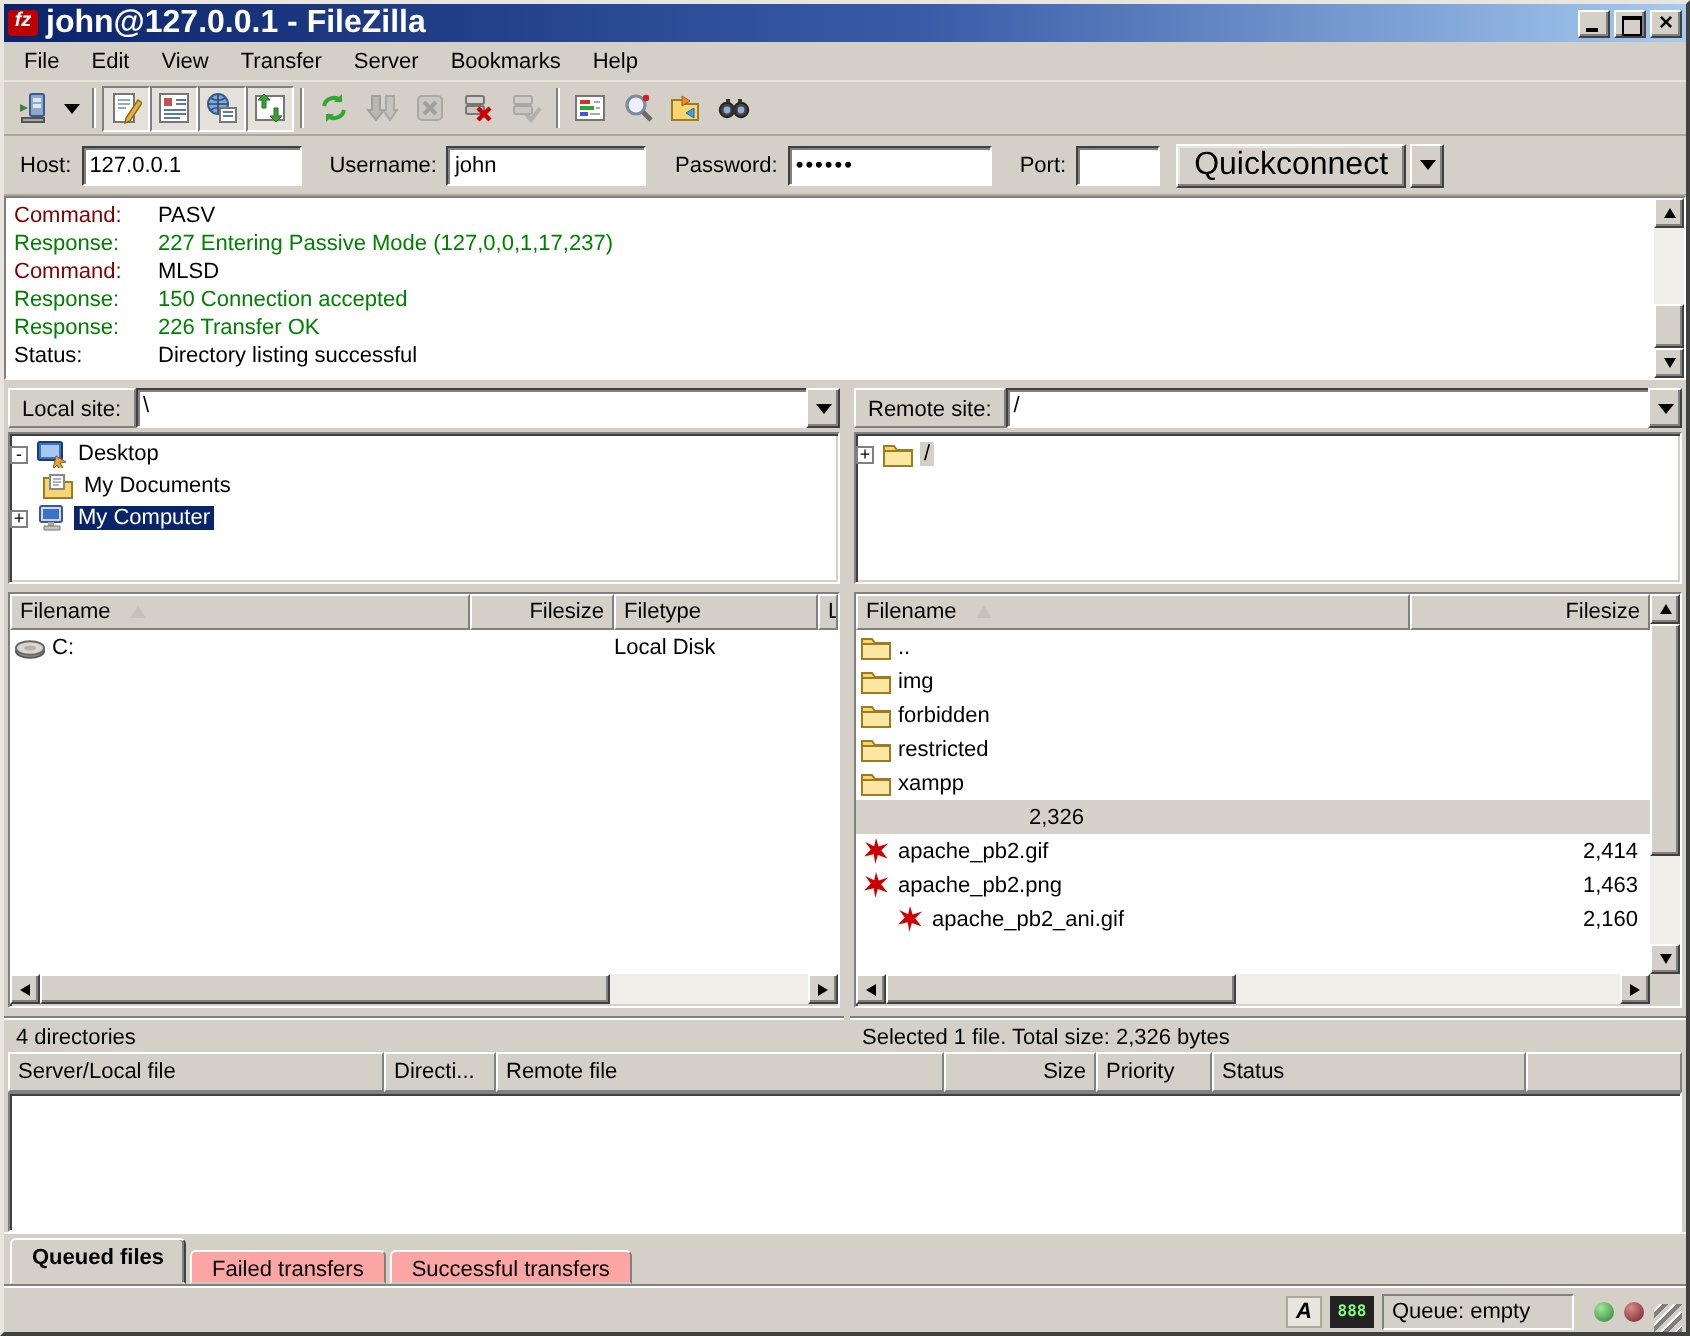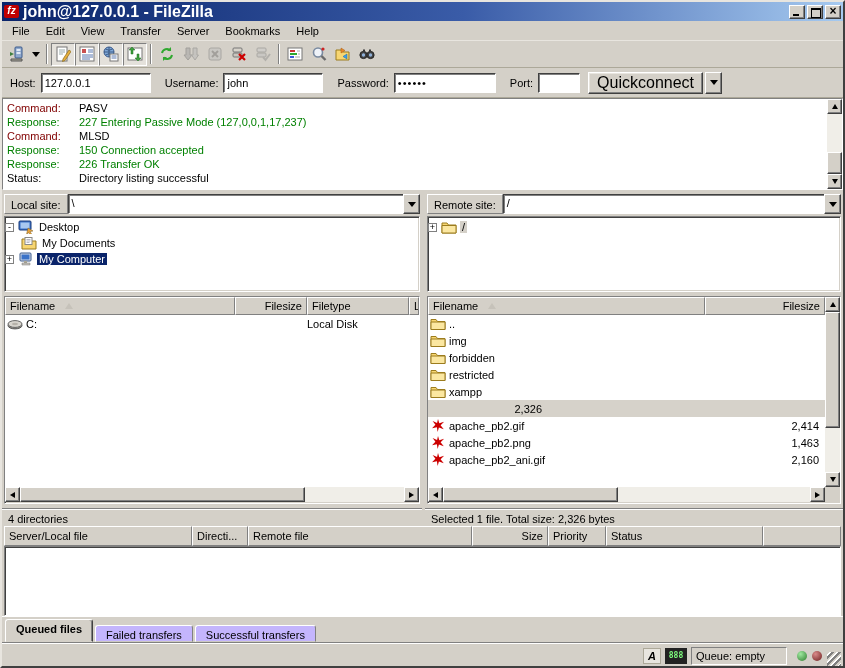--- a/index.html
+++ b/index.html
@@ -143,21 +143,21 @@
   
   .queue { height:90px; flex:0 0 auto; display:flex; flex-direction:column; padding:0 2px; }
   .qheader { height:20px; display:flex; flex:0 0 auto; }
   .q1{width:188px;} .q2{width:56px;} .q3{width:224px;} .q4{width:76px;} .q5{width:58px;} .q6{width:157px;} .q7{flex:1;}
   .qbody { flex:1; background:#fff; border:1px solid; border-color:#808080 #fff #fff #808080;
     box-shadow:inset 1px 1px 0 #404040; }
 
   
   .tabrow { height:26px; flex:0 0 auto; display:flex; align-items:flex-end; padding-left:3px;
     border-top:1px solid #fff; }
-  .tab { height:17px; padding:3px 10px 0 10px; margin-right:2px; background:#c4b5fd;
+  .tab { height:17px; padding:3px 10px 0 10px; margin-right:2px; background:#fca5a5;
     border:1px solid; border-color:#fff #808080 #cdc9c1 #fff; border-radius:3px 3px 0 0; }
   .tab.active { background:#d4d0c8; font-weight:bold; height:23px; border-color:#fff #404040 #d4d0c8 #fff;
     box-shadow:inset -1px 0 0 #808080; }
 
   
   .statusbar { height:26px; flex:0 0 auto; border-top:1px solid #808080; box-shadow:inset 0 1px 0 #fff;
     display:flex; align-items:center; justify-content:flex-end; padding:2px 2px 2px 6px; }
   .sico { height:16px; display:flex; align-items:center; justify-content:center; margin-right:4px; }
   .dtype { width:18px; border:1px solid #aca899; background:#e8e5df; font-weight:bold; font-style:italic; }
   .speed { width:22px; background:#222; color:#7fff7f; font-family:"DejaVu Sans Mono",monospace;
@@ -550,21 +550,21 @@
               <div class="frow">
                   <span class="fcell r-name" style="display:flex;align-items:center;">
                     <svg class="fico" viewBox="0 0 14 14">
                       <path d="M7 0l1.4 4.6L13.6 3 9.8 6.6 13.2 11 8 9.2 6.6 14 5.8 8.8 0.6 10 4.2 6.2 1.2 2.2 6 4.4z" fill="#cc0000"></path>
                     </svg>
                     <span>apache_pb2.png</span>
                   </span>
                   <span class="fcell r-size num">1,463</span>
                 </div>
               <div class="frow">
-                  <span class="fcell r-name" style="display:flex;align-items:center;">
+                  <span class="fcell r-name" style="display:flex;align-items:center;margin-left:17px;">
                     <svg class="fico" viewBox="0 0 14 14">
                       <path d="M7 0l1.4 4.6L13.6 3 9.8 6.6 13.2 11 8 9.2 6.6 14 5.8 8.8 0.6 10 4.2 6.2 1.2 2.2 6 4.4z" fill="#cc0000"></path>
                     </svg>
                     <span>apache_pb2_ani.gif</span>
                   </span>
                   <span class="fcell r-size num">2,160</span>
                 </div>
             </div>
           </div>
           <div class="sb-track-v">

